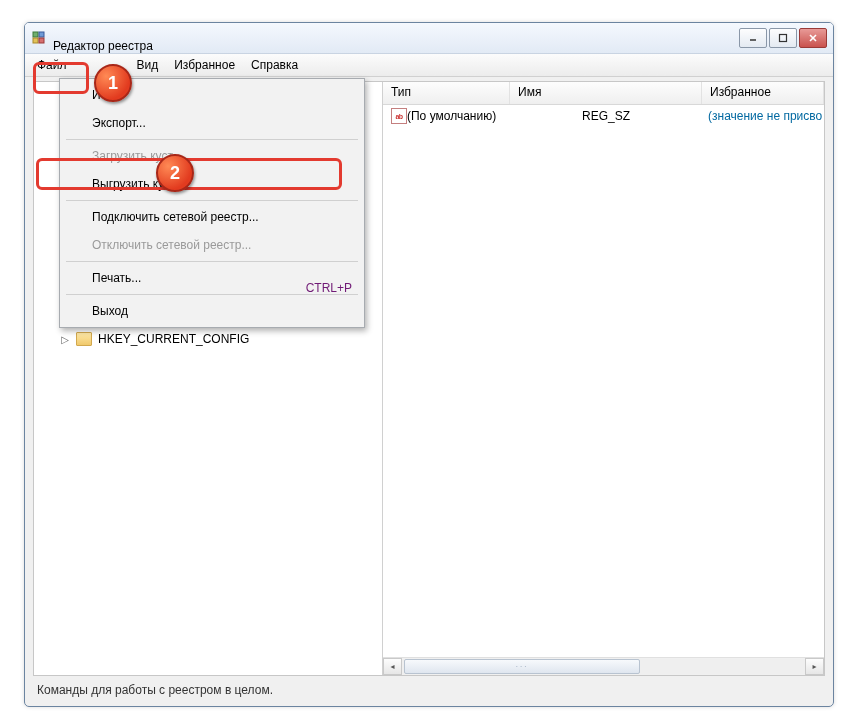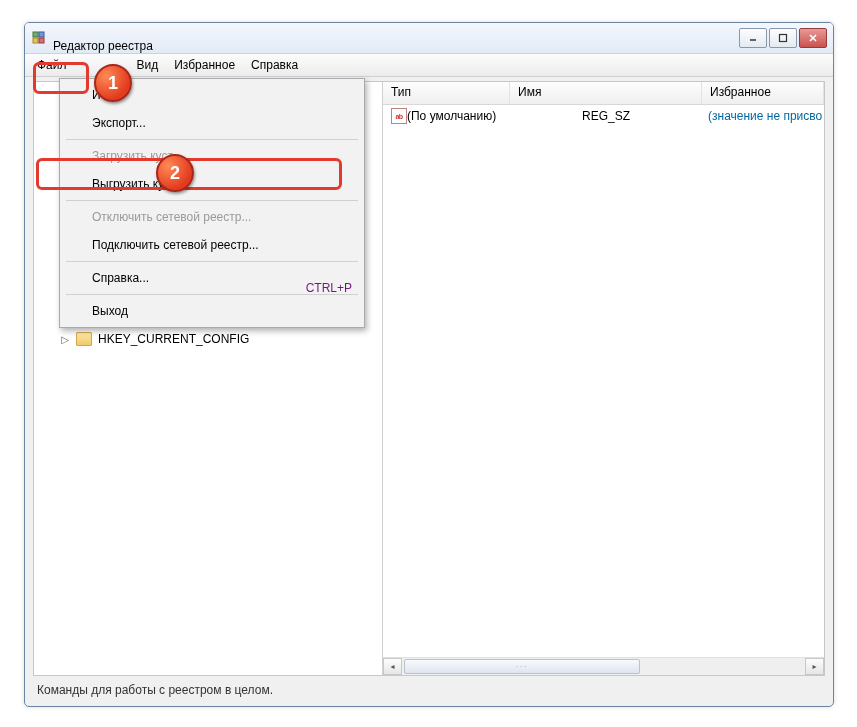--- a/index.html
+++ b/index.html
@@ -293,29 +293,29 @@
       <span>Экспорт...</span>
     </div>
     <div class="dd-sep"></div>
     <div class="dd-item disabled">
       <span>Загрузить куст...</span>
     </div>
     <div class="dd-item">
       <span>Выгрузить куст...</span>
     </div>
     <div class="dd-sep"></div>
+    <div class="dd-item">
+      <span>Подключить сетевой реестр...</span>
+    </div>
     <div class="dd-item disabled">
       <span>Отключить сетевой реестр...</span>
     </div>
-    <div class="dd-item">
-      <span>Подключить сетевой реестр...</span>
-    </div>
     <div class="dd-sep"></div>
     <div class="dd-item">
-      <span>Справка...</span>
+      <span>Печать...</span>
       <span class="shortcut">CTRL+P</span>
     </div>
     <div class="dd-sep"></div>
     <div class="dd-item">
       <span>Выход</span>
     </div>
   </div>
 
   <div class="client">
 

